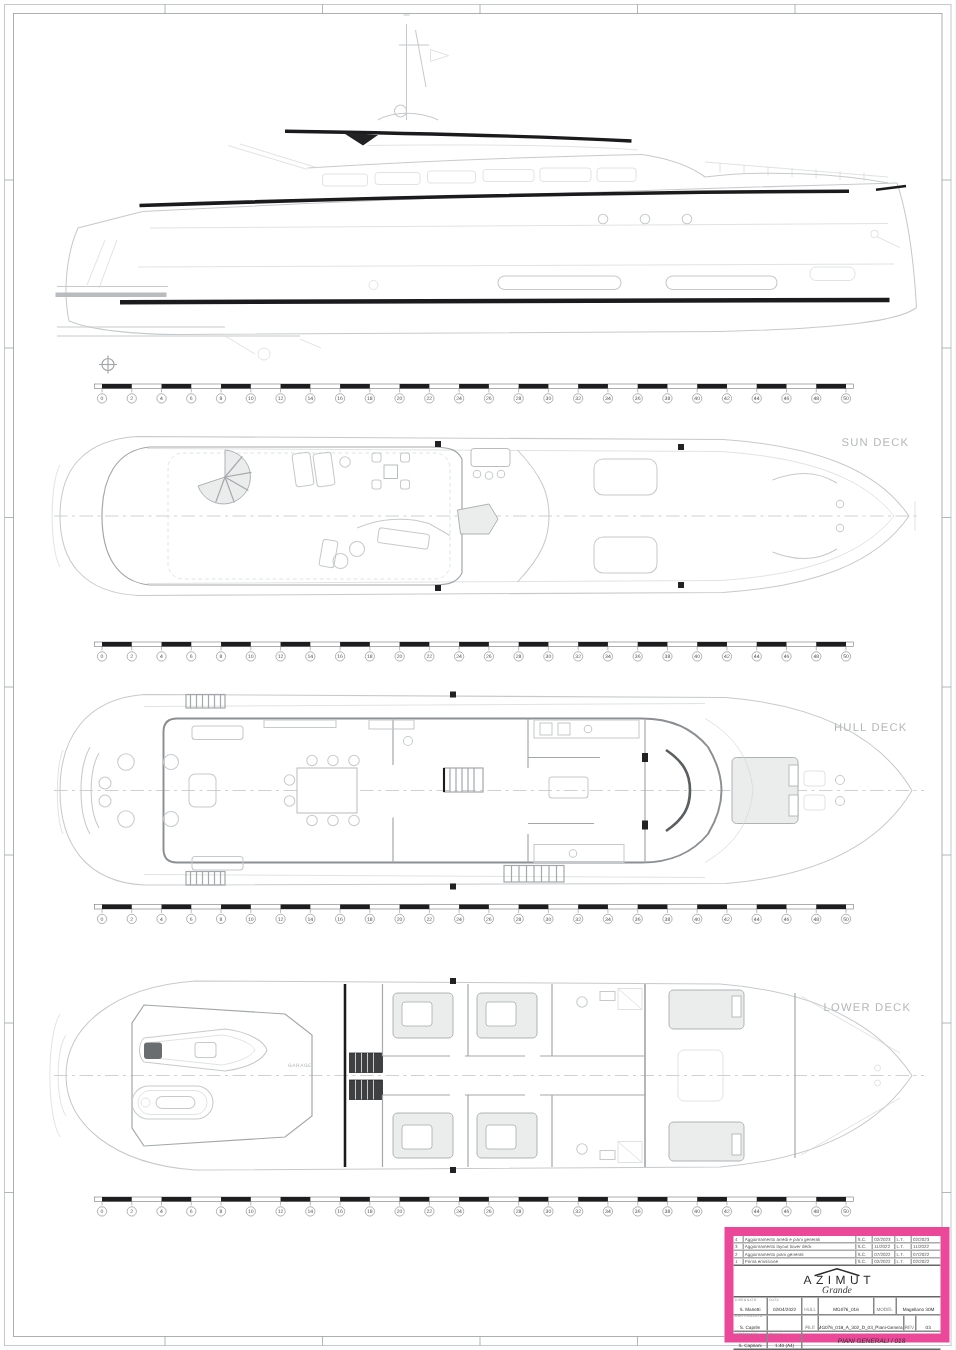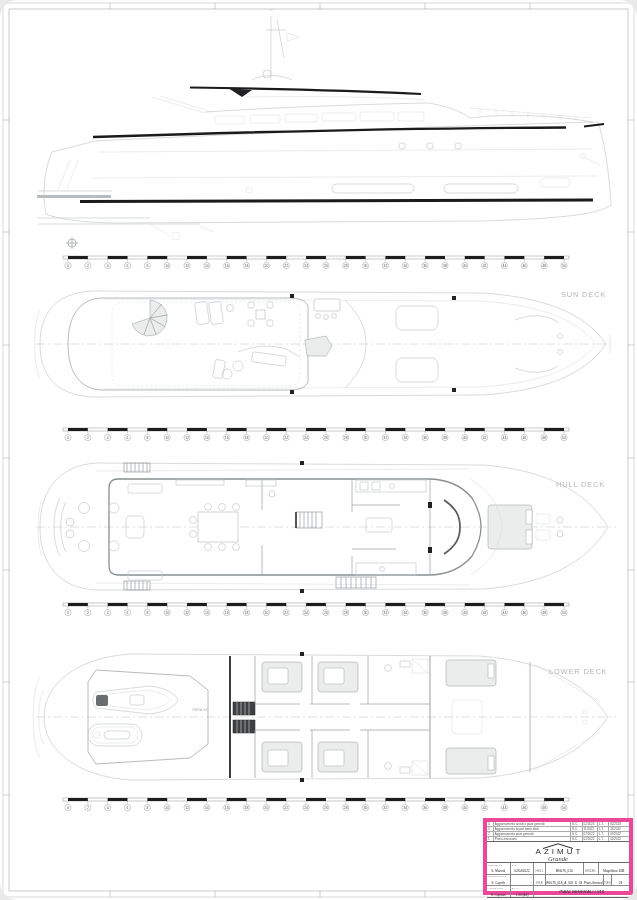--- a/index.html
+++ b/index.html
@@ -1,39 +1,39 @@
 <!DOCTYPE html>
 <html><head>
 <meta charset="utf-8">
 <style>
   html,body{margin:0;padding:0;background:#e9e9e9;}
   #sheet{
     position:relative;width:637px;height:900px;background:#ffffff;
-    font-family:"Liberation Sans",sans-serif;overflow:hidden;border-radius:18px;
+    font-family:"Liberation Sans",sans-serif;overflow:hidden;
   }
   svg text{font-family:"Liberation Sans",sans-serif;}
   
   .lt{stroke:#d6d8da;fill:none;stroke-width:.5;}
   .ln{stroke:#c7cacc;fill:none;stroke-width:.7;}
   .md{stroke:#a4a8ab;fill:none;stroke-width:.8;}
   .wl{stroke:#8b8f92;fill:none;stroke-width:1.3;}
   .dk{stroke:#1b1b1d;fill:none;}
   .fil{fill:#ebecec;stroke:#a6aaad;stroke-width:.6;}
   .filw{fill:#ffffff;stroke:#b2b5b7;stroke-width:.6;}
   .dark{fill:#222224;stroke:none;}
   .cl{stroke:#c3c6c8;fill:none;stroke-width:.55;stroke-dasharray:9 3 2 3;}
 
   .deck-label{
     position:absolute;color:#b4b7b9;font-size:7.5px;letter-spacing:.8px;white-space:nowrap;
   }
 
   
   #title-block{
     position:absolute;left:483px;top:818px;width:150px;height:77px;
-    border:4px solid #ec4899;box-sizing:border-box;background:#fff;color:#444;
+    border:6px solid #ec4899;box-sizing:border-box;background:#fff;color:#444;
   }
   .rev-table{height:19px;border-bottom:.5px solid #666;display:flex;flex-direction:column;}
   .rev-row{flex:1;display:flex;border-bottom:.5px solid #aaa;overflow:hidden;}
   .rev-row:last-child{border-bottom:none;}
   .rev-cell{border-right:.5px solid #aaa;font-size:3px;line-height:4.6px;color:#555;
     padding-left:1px;white-space:nowrap;overflow:hidden;box-sizing:border-box;}
   .rev-cell:last-child{border-right:none;}
   .rc0{width:7px;}.rc1{width:82px;}.rc2{width:12px;}.rc3{width:16px;}.rc4{width:12px;}.rc5{width:21px;}
   .logo-band{height:20px;border-bottom:.5px solid #666;display:flex;flex-direction:column;
     align-items:center;justify-content:center;}

